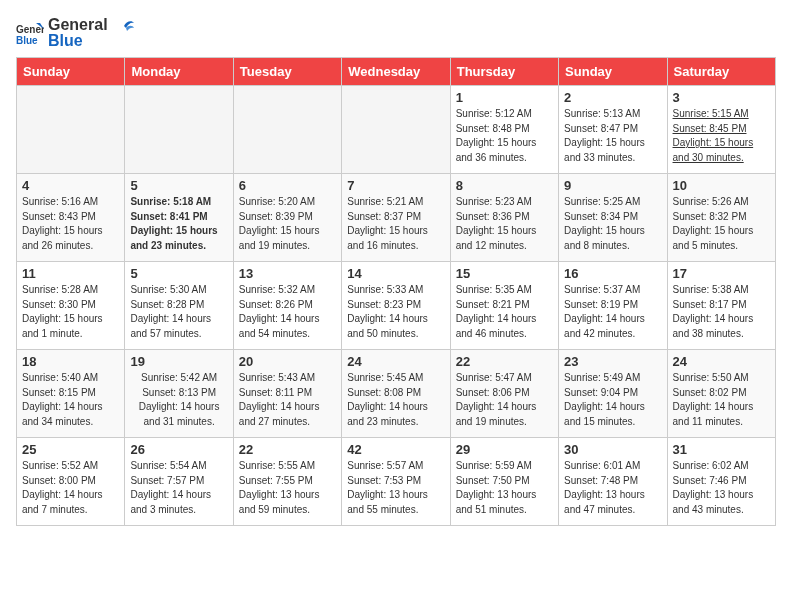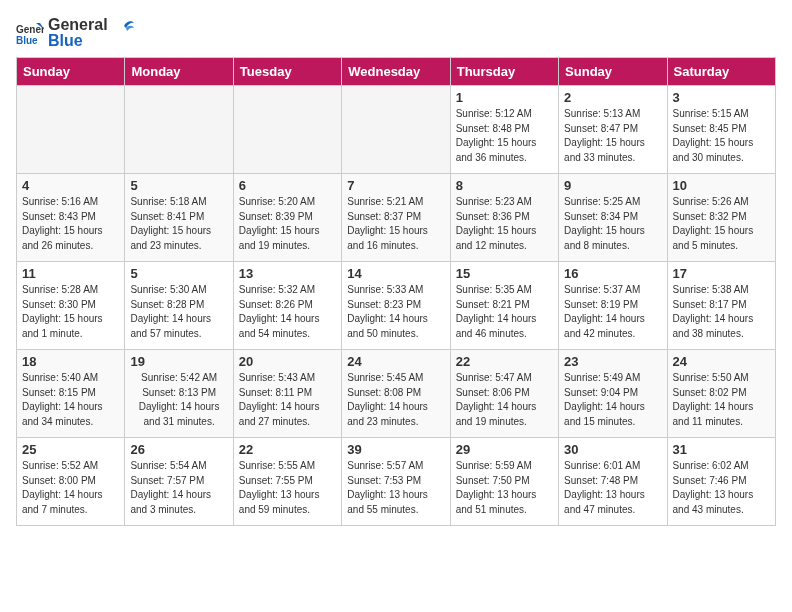--- a/index.html
+++ b/index.html
@@ -35,21 +35,21 @@
     }
     .calendar-subtitle {
       font-size: 16px;
       color: #333;
     }
     table {
       width: 100%;
       border-collapse: collapse;
     }
     thead th {
-      background-color: #be185d;
+      background-color: #ef4444;
       color: #fff;
       font-size: 13px;
       font-weight: bold;
       text-align: left;
       padding: 6px 6px;
       border: 1px solid #ccc;
     }
     tbody td {
       border: 1px solid #ccc;
       vertical-align: top;
@@ -136,37 +136,37 @@
         </td>
         <td>
           <div class="day-number">2</div>
           <div class="day-info" style="white-space: pre-line;">Sunrise: 5:13 AM
 Sunset: 8:47 PM
 Daylight: 15 hours
 and 33 minutes.</div>
         </td>
         <td>
           <div class="day-number">3</div>
-          <div class="day-info" style="white-space: pre-line;">Sunrise: 5:15 AM
+          <div class="day-info" style="white-space: pre-line; text-decoration: underline;">Sunrise: 5:15 AM
 Sunset: 8:45 PM
 Daylight: 15 hours
 and 30 minutes.</div>
         </td>
       </tr>
       <tr>
         <td>
           <div class="day-number">4</div>
           <div class="day-info" style="white-space: pre-line;">Sunrise: 5:16 AM
 Sunset: 8:43 PM
 Daylight: 15 hours
 and 26 minutes.</div>
         </td>
         <td>
           <div class="day-number">5</div>
-          <div class="day-info" style="white-space: pre-line;">Sunrise: 5:18 AM
+          <div class="day-info" style="white-space: pre-line; font-weight: bold;">Sunrise: 5:18 AM
 Sunset: 8:41 PM
 Daylight: 15 hours
 and 23 minutes.</div>
         </td>
         <td>
           <div class="day-number">6</div>
           <div class="day-info" style="white-space: pre-line;">Sunrise: 5:20 AM
 Sunset: 8:39 PM
 Daylight: 15 hours
 and 19 minutes.</div>
@@ -318,21 +318,21 @@
 and 3 minutes.</div>
         </td>
         <td>
           <div class="day-number">22</div>
           <div class="day-info" style="white-space: pre-line;">Sunrise: 5:55 AM
 Sunset: 7:55 PM
 Daylight: 13 hours
 and 59 minutes.</div>
         </td>
         <td>
-          <div class="day-number">39</div>
+          <div class="day-number">42</div>
           <div class="day-info" style="white-space: pre-line;">Sunrise: 5:57 AM
 Sunset: 7:53 PM
 Daylight: 13 hours
 and 55 minutes.</div>
         </td>
         <td>
           <div class="day-number">29</div>
           <div class="day-info" style="white-space: pre-line;">Sunrise: 5:59 AM
 Sunset: 7:50 PM
 Daylight: 13 hours

